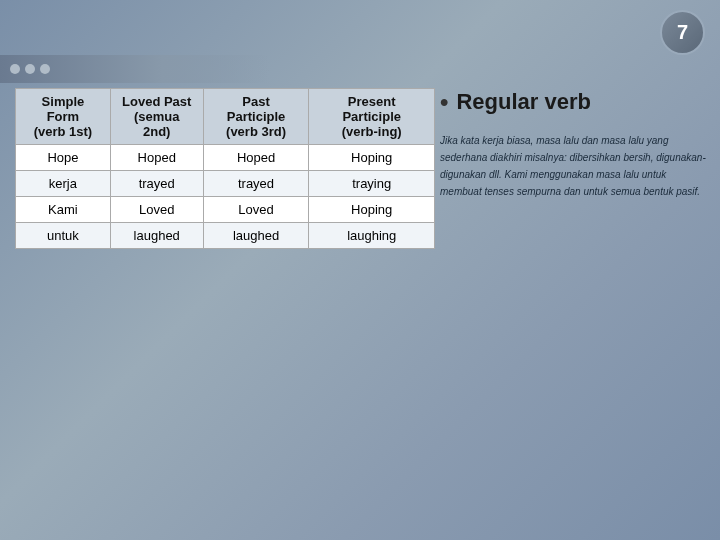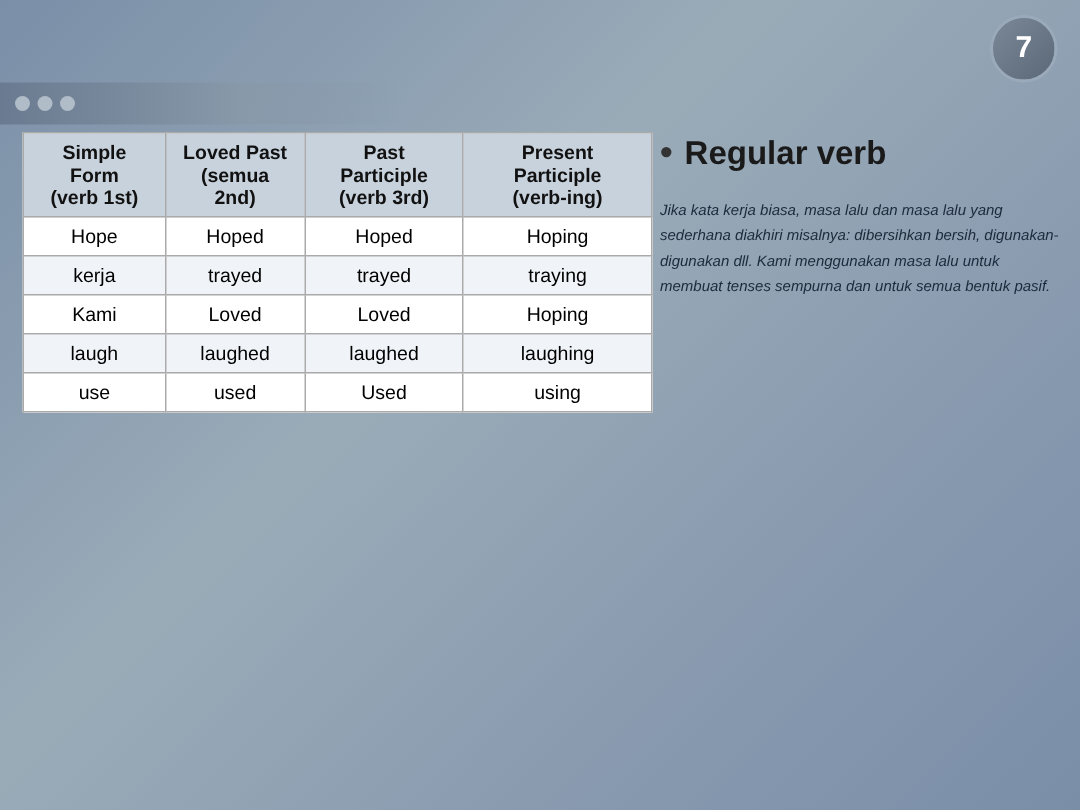--- a/index.html
+++ b/index.html
@@ -186,30 +186,24 @@
           <td>trayed</td>
           <td>traying</td>
         </tr>
         <tr>
           <td>Kami</td>
           <td>Loved</td>
           <td>Loved</td>
           <td>Hoping</td>
         </tr>
         <tr>
-          <td>laugh</td>
+          <td>untuk</td>
           <td>laughed</td>
           <td>laughed</td>
           <td>laughing</td>
-        </tr>
-        <tr>
-          <td>use</td>
-          <td>used</td>
-          <td>Used</td>
-          <td>using</td>
         </tr>
       </tbody>
   </table>
 </div>
 
 <div class="right-panel">
   <div class="regular-verb-title">
     <span class="bullet">•</span>
     <span>Regular verb</span>
   </div>

